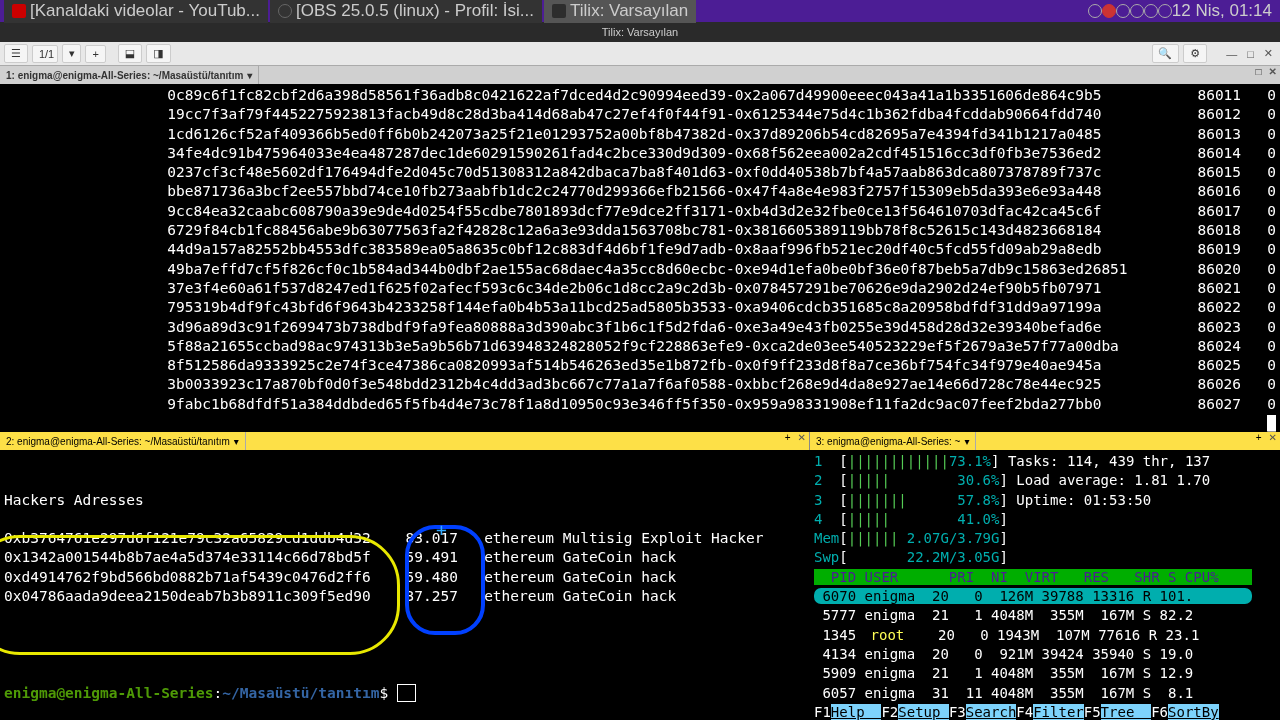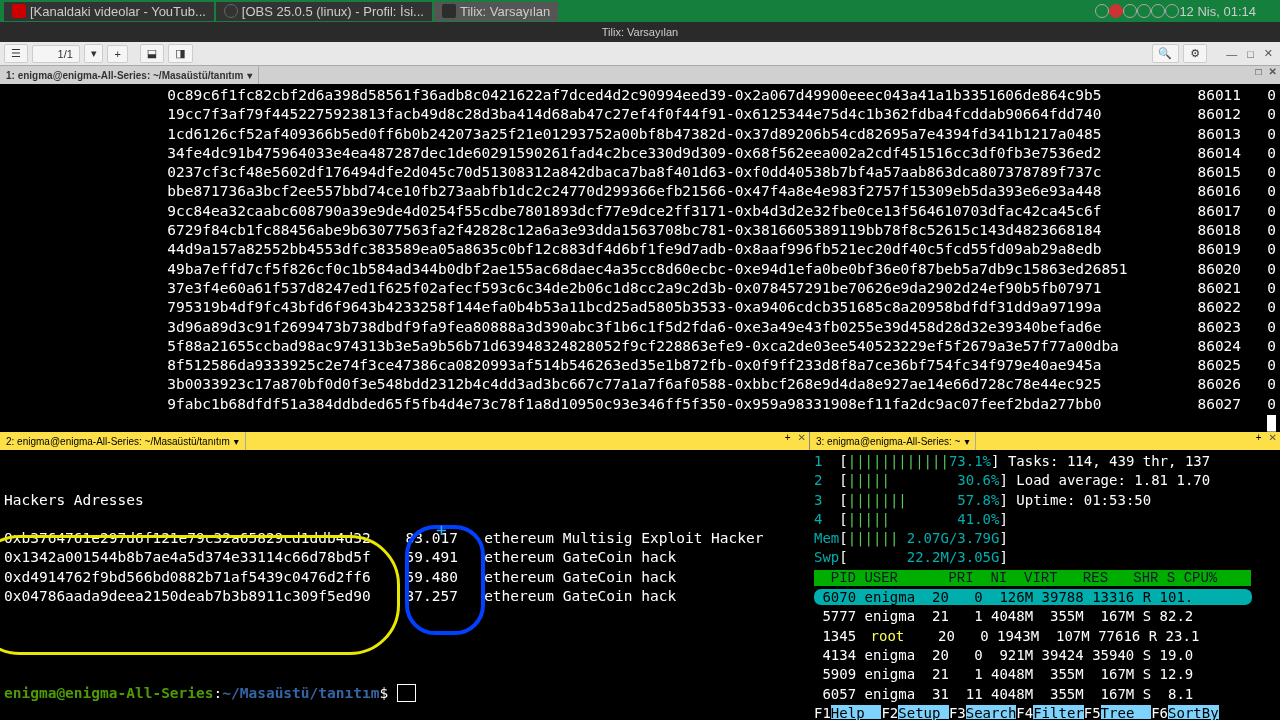--- a/index.html
+++ b/index.html
@@ -1,25 +1,25 @@
 <!DOCTYPE html>
 <html><head>
 <meta charset="utf-8">
 <style>
 * { margin:0; padding:0; box-sizing:border-box; }
 body { font-family: monospace; background:#333; width:1280px; height:720px; overflow:hidden; font-size:13px; }
-.topbar { background:#15803d; height:22px; display:flex; align-items:center; color:#ccc; font-size:13px; font-family:sans-serif; }
+.topbar { background:#4c1d95; height:22px; display:flex; align-items:center; color:#ccc; font-size:17px; font-family:sans-serif; }
 .topbar-left { display:flex; gap:2px; padding-left:4px; }
 .tab { background:#333; padding:2px 8px; display:flex; align-items:center; gap:4px; }
 .tab.active { background:#555; }
 .tab-ico { width:14px; height:14px; background:#888; border-radius:2px; display:inline-block; }
 .tab-ico.yt { background:#cc0000; }
 .tab-ico.obs { background:#333; border:1px solid #666; border-radius:50%; }
 .tab-ico.tilix { background:#2d2d2d; }
-.topbar-right { margin-left:auto; display:flex; align-items:center; padding-right:24px; }
+.topbar-right { margin-left:auto; display:flex; align-items:center; padding-right:8px; }
 .tray-ico { width:14px; height:14px; display:inline-block; border:1px solid #aaa; border-radius:50%; }
 .window-title { background:#2a2a2a; height:20px; text-align:center; color:#ccc; font-size:11px; line-height:20px; font-family:sans-serif; }
 .toolbar { background:#e8e8e8; height:24px; display:flex; align-items:center; padding:0 4px; gap:4px; font-family:sans-serif; font-size:11px; border-bottom:1px solid #aaa; }
 .tbtn { background:#f5f5f5; border:1px solid #ccc; padding:2px 6px; border-radius:2px; color:#333; }
 .tabbar { background:#d0d0d0; height:18px; display:flex; font-size:10px; font-family:sans-serif; color:#333;font-weight:bold; }
 .tabbar-tab { padding:2px 6px; display:flex; align-items:center; gap:4px; border-right:1px solid #aaa; }
 .tabbar-close { margin-left:auto; padding:0 4px; }
 .wx { padding:0 3px; color:#555; }
 .term { background:#000; color:#fff; white-space:pre; padding:2px 4px; font-size:14.5px; line-height:19.3px; font-family:"DejaVu Sans Mono",monospace; overflow:hidden; }
 .term1 { height:348px;text-align:right; }
@@ -29,21 +29,21 @@
 .bottom { display:flex; height:288px; }
 .term2 { width:810px; height:288px; position:relative; }
 .term3 { flex:1; height:288px; font-size:14px; }
 .yellow-oval { position:absolute; border:3px solid #e8e800; border-radius:50px; pointer-events:none; }
 .blue-oval { position:absolute; border:4px solid #0040ff; border-radius:30px; pointer-events:none; }
 .prompt-green { color:#4e9a06; font-weight:bold; }
 .prompt-blue { color:#3465a4; font-weight:bold; }
 .htop-cpu { color:#00aeae; }
 .htop-bar { color:#5c5; }
 .htop-dim { color:#00aeae; }
-.htop-hdr { background:#00ae00; color:#0f172a;font-family:Liberation Mono, monospace; }
+.htop-hdr { background:#00ae00; color:#4c1d95; }
 .htop-sel { background:#00aeae; color:#000;border-radius:7px; }
 .htop-root { color:#ff5;margin-left:6px; }
 .htop-fn { background:#7dd3fc; color:#000;text-decoration:underline; }
 .cross { position:absolute; color:#3af; font-size:18px; pointer-events:none; }
 </style>
 </head>
 <body>
 
 <div class="topbar">
  <div class="topbar-left" id="sys-tabs">
@@ -68,21 +68,21 @@
   <span class="tray-ico"></span>
   <span class="tray-ico"></span>
   <span>12 Nis, 01:14</span>
  </div>
 </div>
 
 <div class="window-title">Tilix: Varsayılan</div>
 
 <div class="toolbar">
  <span class="tbtn">☰</span>
- <span class="tbtn" style="width:48px;text-align:right">1/1</span>
+ <span class="tbtn" style="width:26px;text-align:left">1/1</span>
  <span class="tbtn">▾</span>
  <span class="tbtn">+</span>
  <span style="width:4px"></span>
  <span class="tbtn">⬓</span>
  <span class="tbtn">◨</span>
  <span style="margin-left:auto"></span>
  <span class="tbtn">🔍</span>
  <span class="tbtn">⚙</span>
  <span style="width:8px"></span>
  <span class="wx">—</span>

